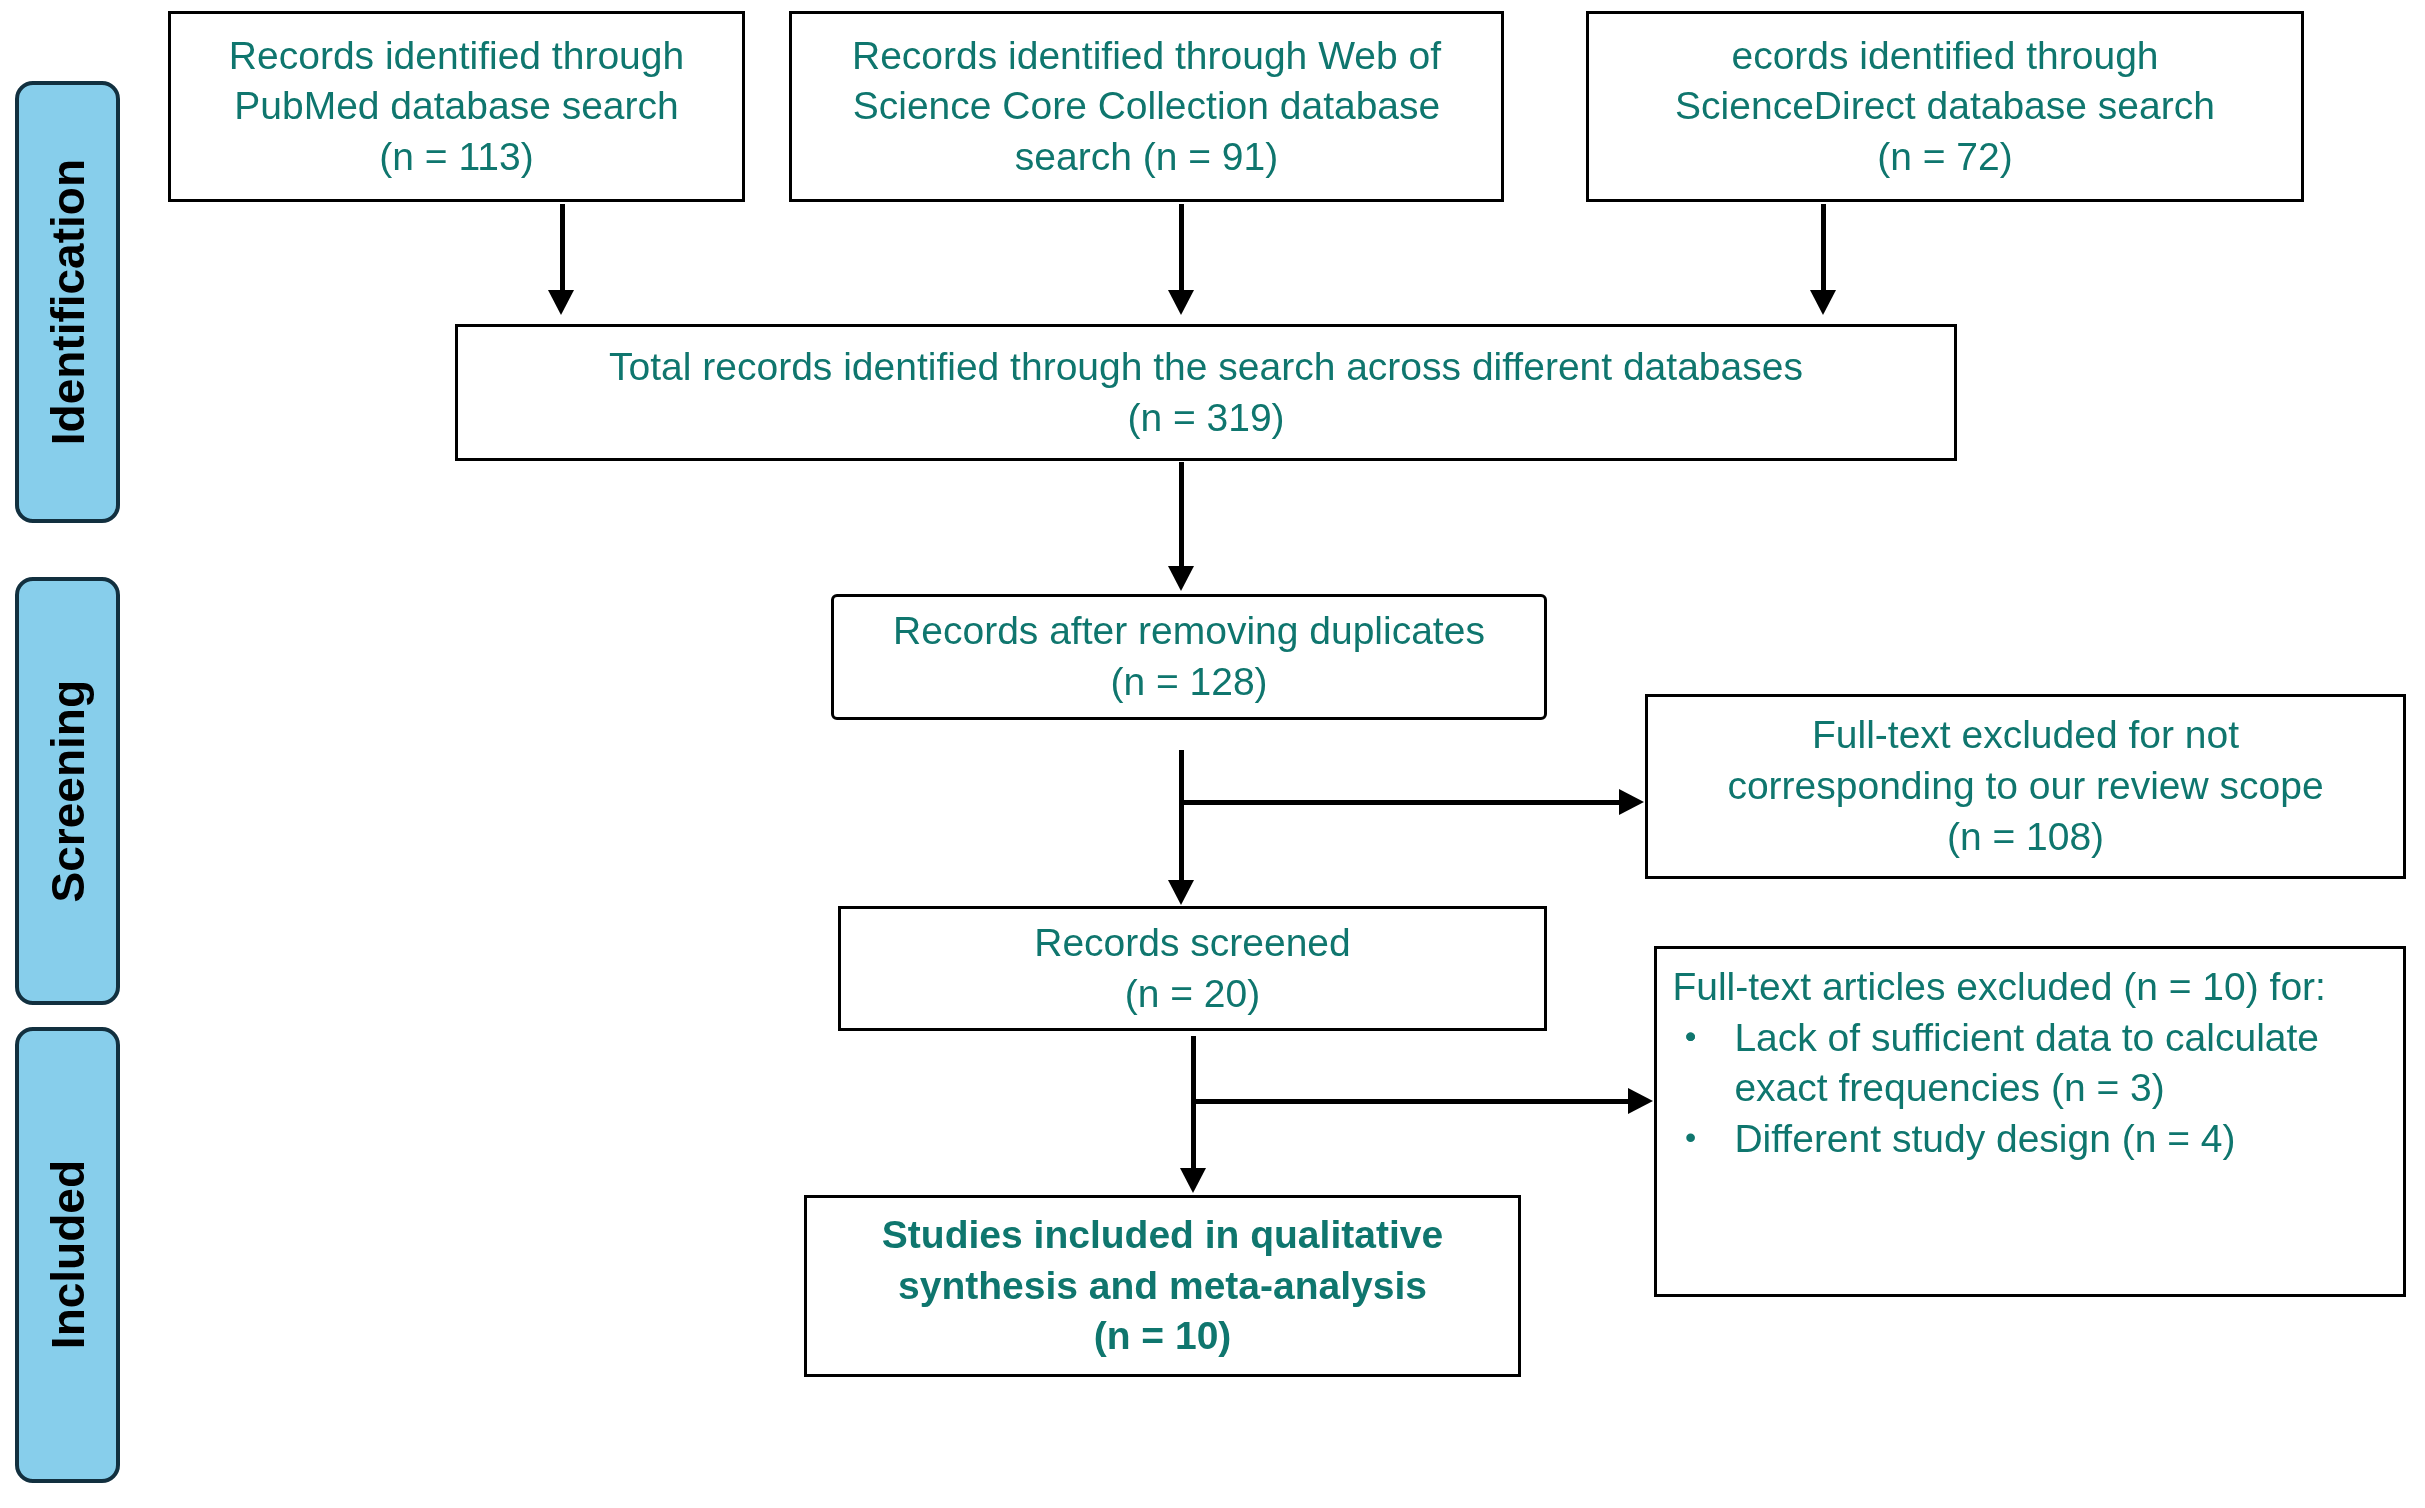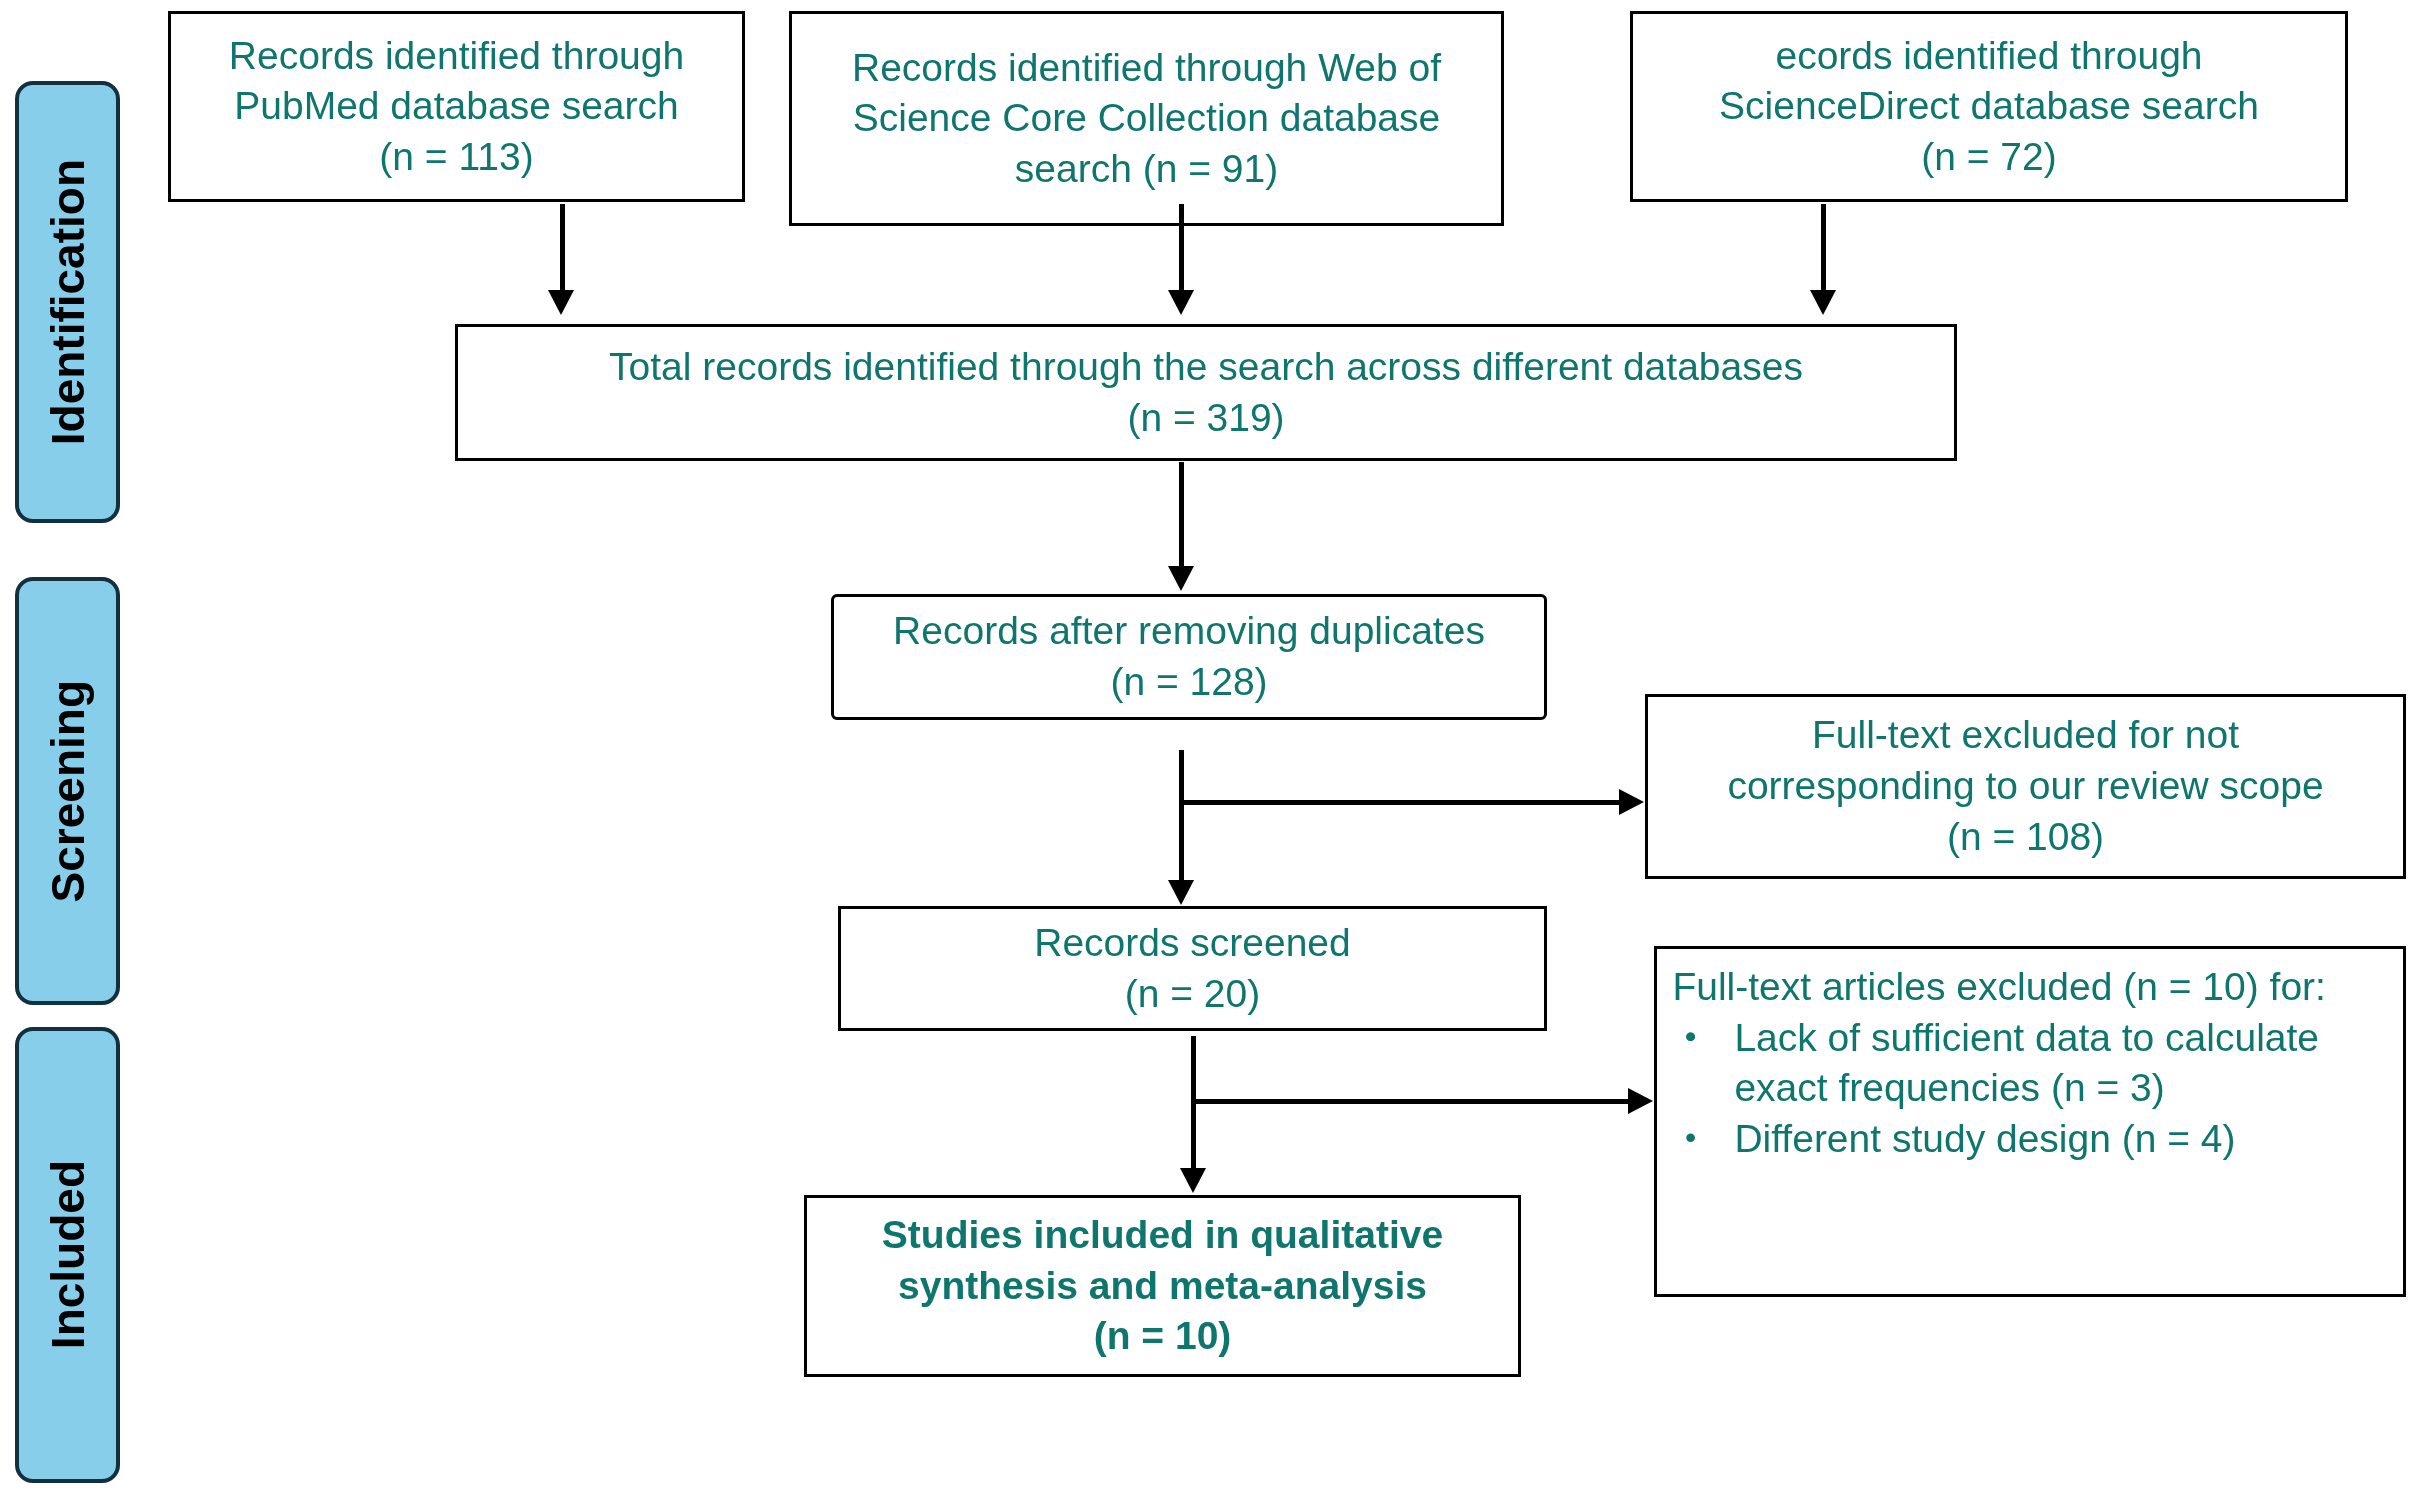--- a/index.html
+++ b/index.html
@@ -110,27 +110,27 @@
   <div class="phase" style="left:15.4px;top:1027px;width:105px;height:456px;">
     <span>Included</span>
   </div>
 
   <div class="box" style="left:168px;top:11.2px;width:577px;height:191px;">
     <span class="txt">Records identified through
 PubMed database search
 (n = 113)</span>
   </div>
 
-  <div class="box" style="left:789px;top:11.2px;width:715px;height:215px;">
+  <div class="box" style="left:789px;top:11.2px;width:715px;height:191px;">
     <span class="txt">Records identified through Web of
 Science Core Collection database
 search (n = 91)</span>
   </div>
 
-  <div class="box" style="left:1630px;top:11.2px;width:718px;height:191px;">
+  <div class="box" style="left:1586px;top:11.2px;width:718px;height:191px;">
     <span class="txt">ecords identified through
 ScienceDirect database search
 (n = 72)</span>
   </div>
 
   <div class="vline" style="left:560px;top:204px;height:88px;"></div>
   <div class="arrow-down" style="left:548px;top:290px;"></div>
 
   <div class="vline" style="left:1179px;top:204px;height:88px;"></div>
   <div class="arrow-down" style="left:1168px;top:290px;"></div>

